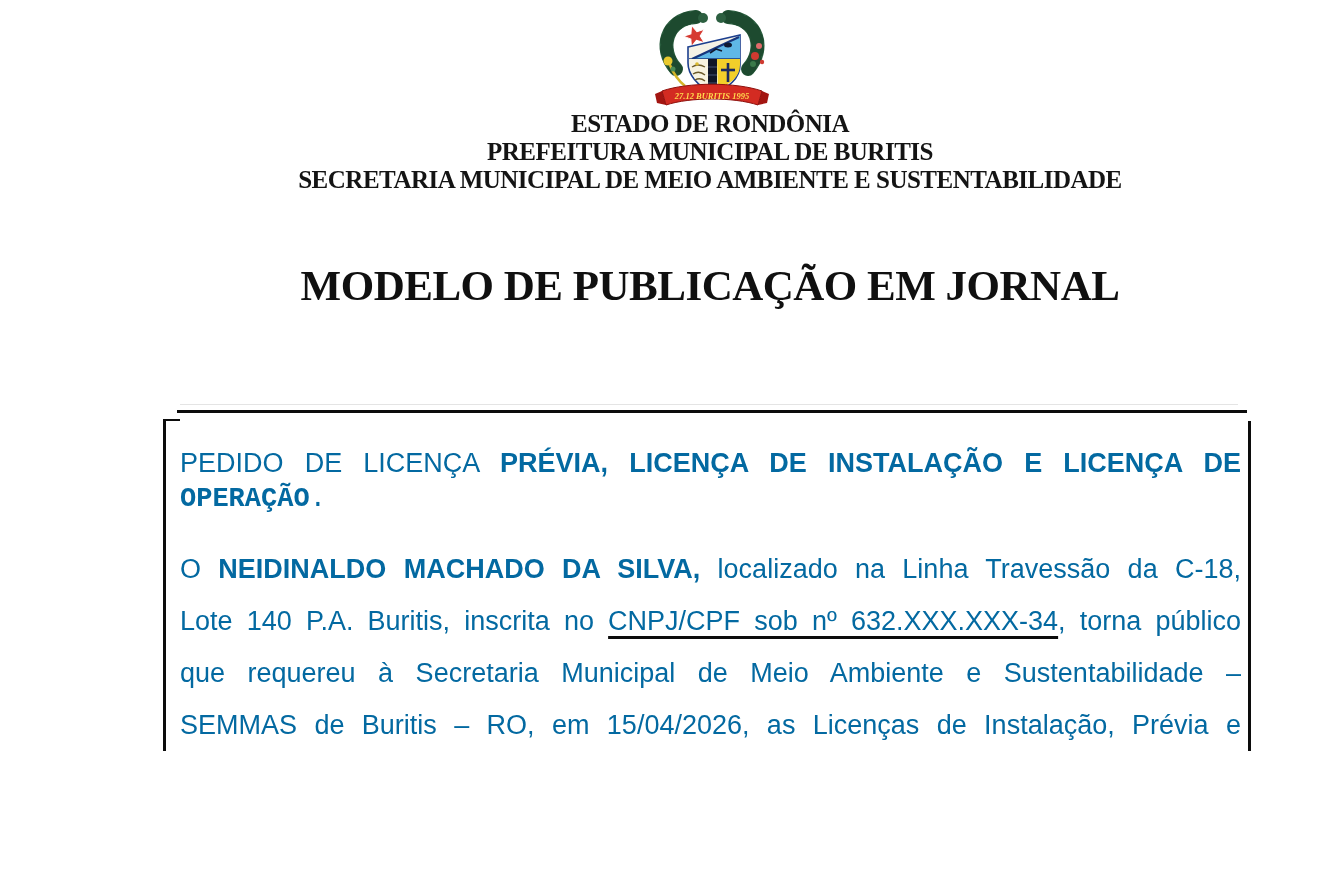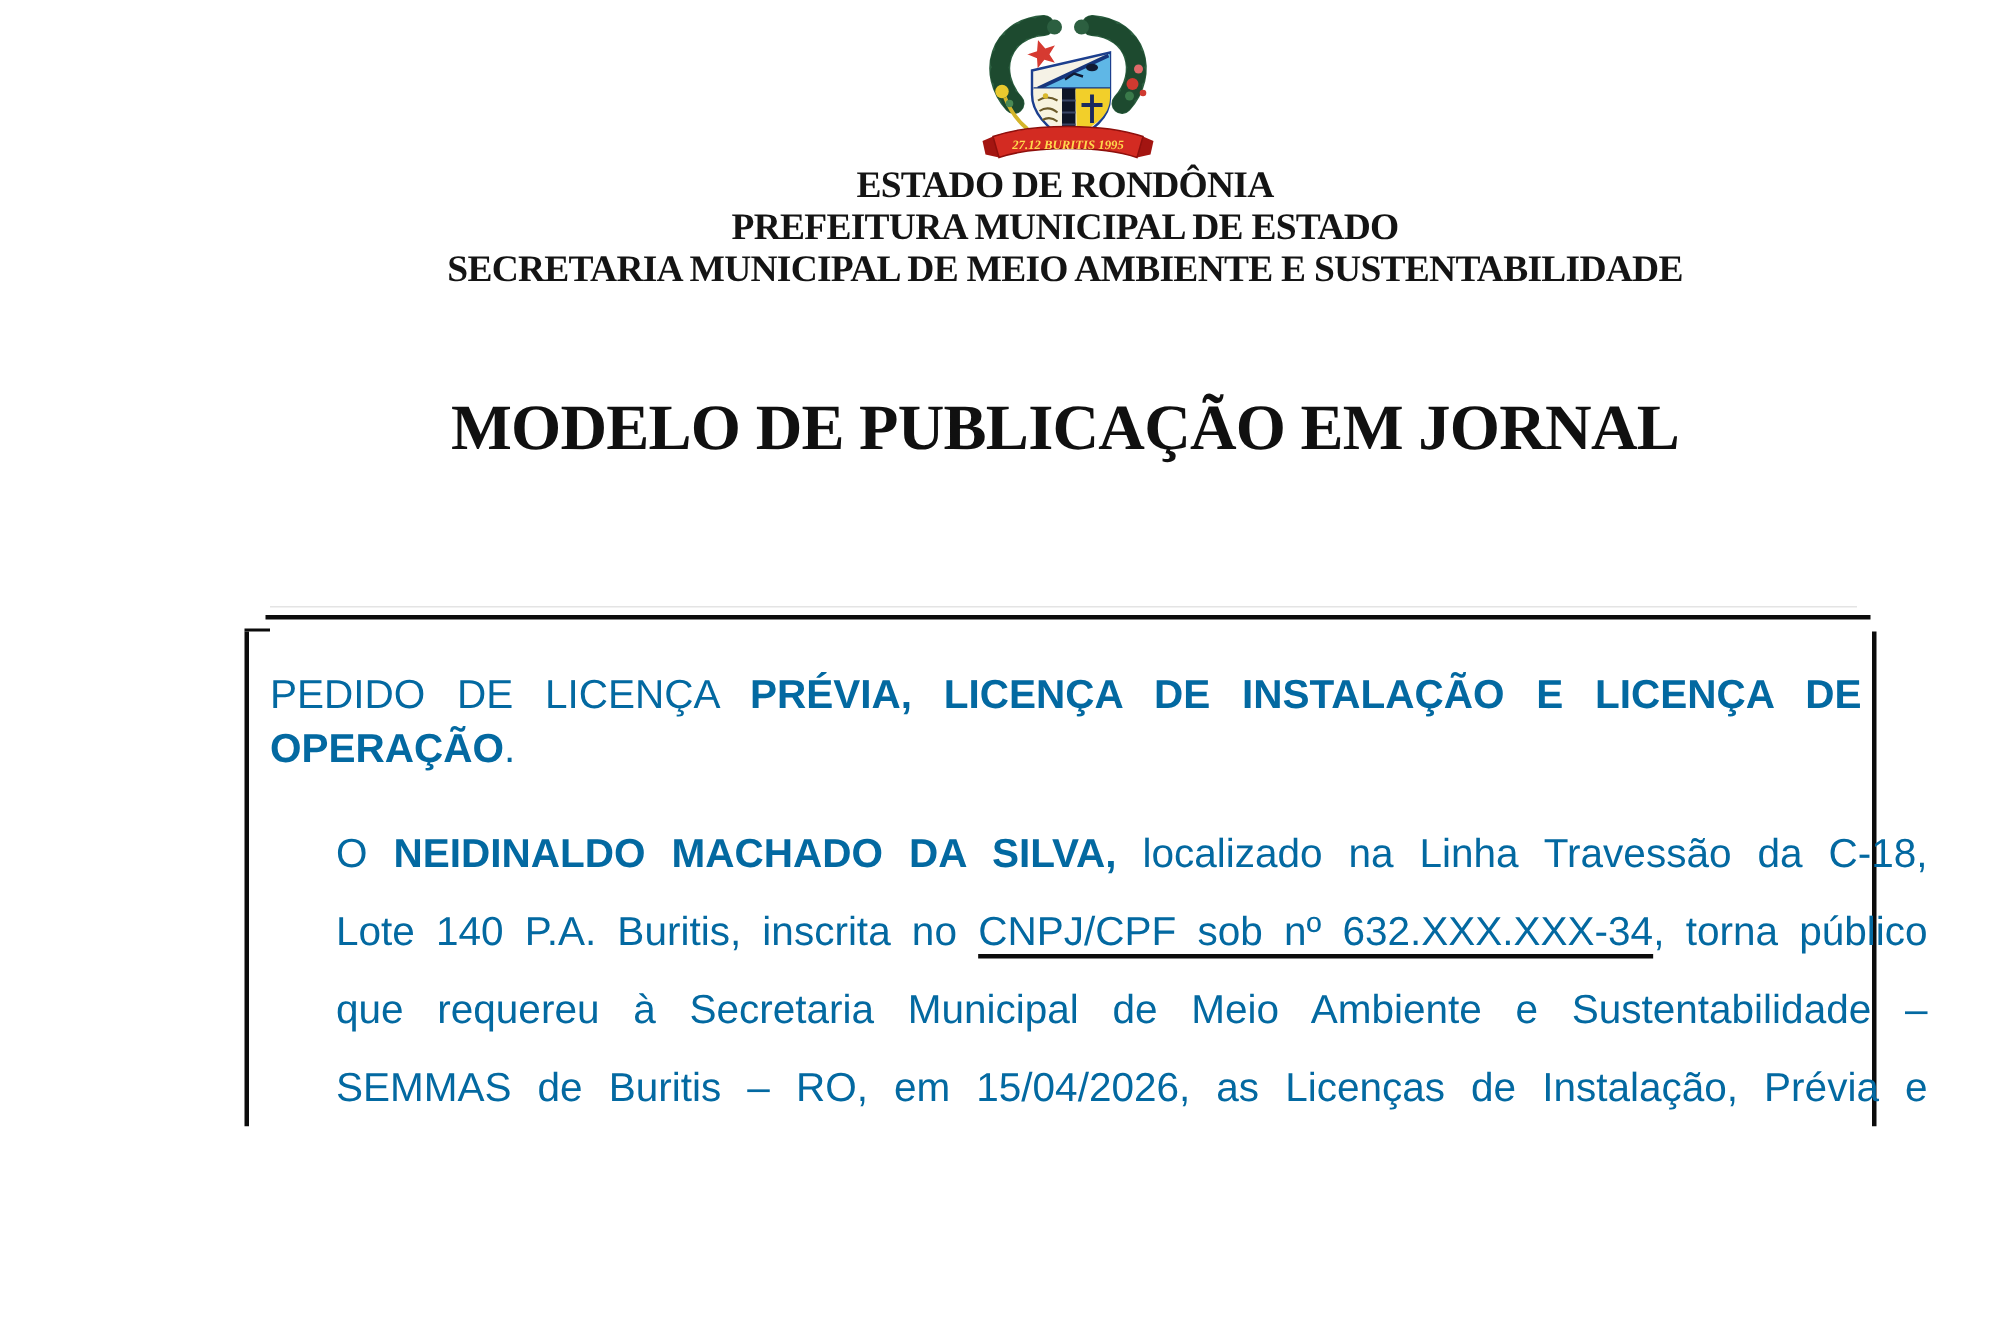--- a/index.html
+++ b/index.html
@@ -89,24 +89,24 @@
     width: 822px; height: 3px;
     background: #0c0c0c;
   }
   .notice-text {
     padding: 24px 7px 0 14px;
     font-size: 27px;
     color: #0369a1;
   }
   .nline { width: 100%; }
   .l-tight { line-height: 36px; }
-  .l-loose { line-height: 52px; margin-left: 44px; }
+  .l-loose { line-height: 52px; }
   .p-gap { margin-top: 26px; }
   .jl { text-align: justify; text-align-last: justify; }
-  .ll { text-align: left; text-align-last: left; }
+  .ll { text-align: left; text-align-last: left; font-family: Liberation Mono, monospace; }
   .b { font-weight: bold; }
   .u {
     text-decoration: underline;
     text-decoration-thickness: 3px;
     text-underline-offset: 6px;
     text-decoration-color: #0c0c0c;
   }
 </style>
 </head>
 <body>
@@ -164,21 +164,21 @@
     <g>
       <polygon points="12,86 16,100 7,98 5,89" fill="#a31511"></polygon>
       <polygon points="112,86 108,100 117,98 119,89" fill="#a31511"></polygon>
       <path d="M 12 86 C 38 77 86 77 112 86 L 108 100 C 84 92 40 92 16 100 Z" fill="#d32b22" stroke="#8e0f0c" stroke-width="1"></path>
       <text x="62" y="94" text-anchor="middle" font-size="8.5" font-style="italic" font-weight="bold" fill="#ffd94d" font-family="Liberation Serif, serif">27.12 BURITIS 1995</text>
     </g>
   </svg>
 
   <div class="header-block">
     <div class="header-line">ESTADO DE RONDÔNIA</div>
-    <div class="header-line">PREFEITURA MUNICIPAL DE ESTADO</div>
+    <div class="header-line">PREFEITURA MUNICIPAL DE BURITIS</div>
     <div class="header-line">SECRETARIA MUNICIPAL DE MEIO AMBIENTE E SUSTENTABILIDADE</div>
   </div>
 
   <div class="doc-title">MODELO DE PUBLICAÇÃO EM JORNAL</div>
 
   <div class="faint-rule"></div>
   <div class="top-rule"></div>
   <div class="corner-stub"></div>
 
   <div class="notice-box">

